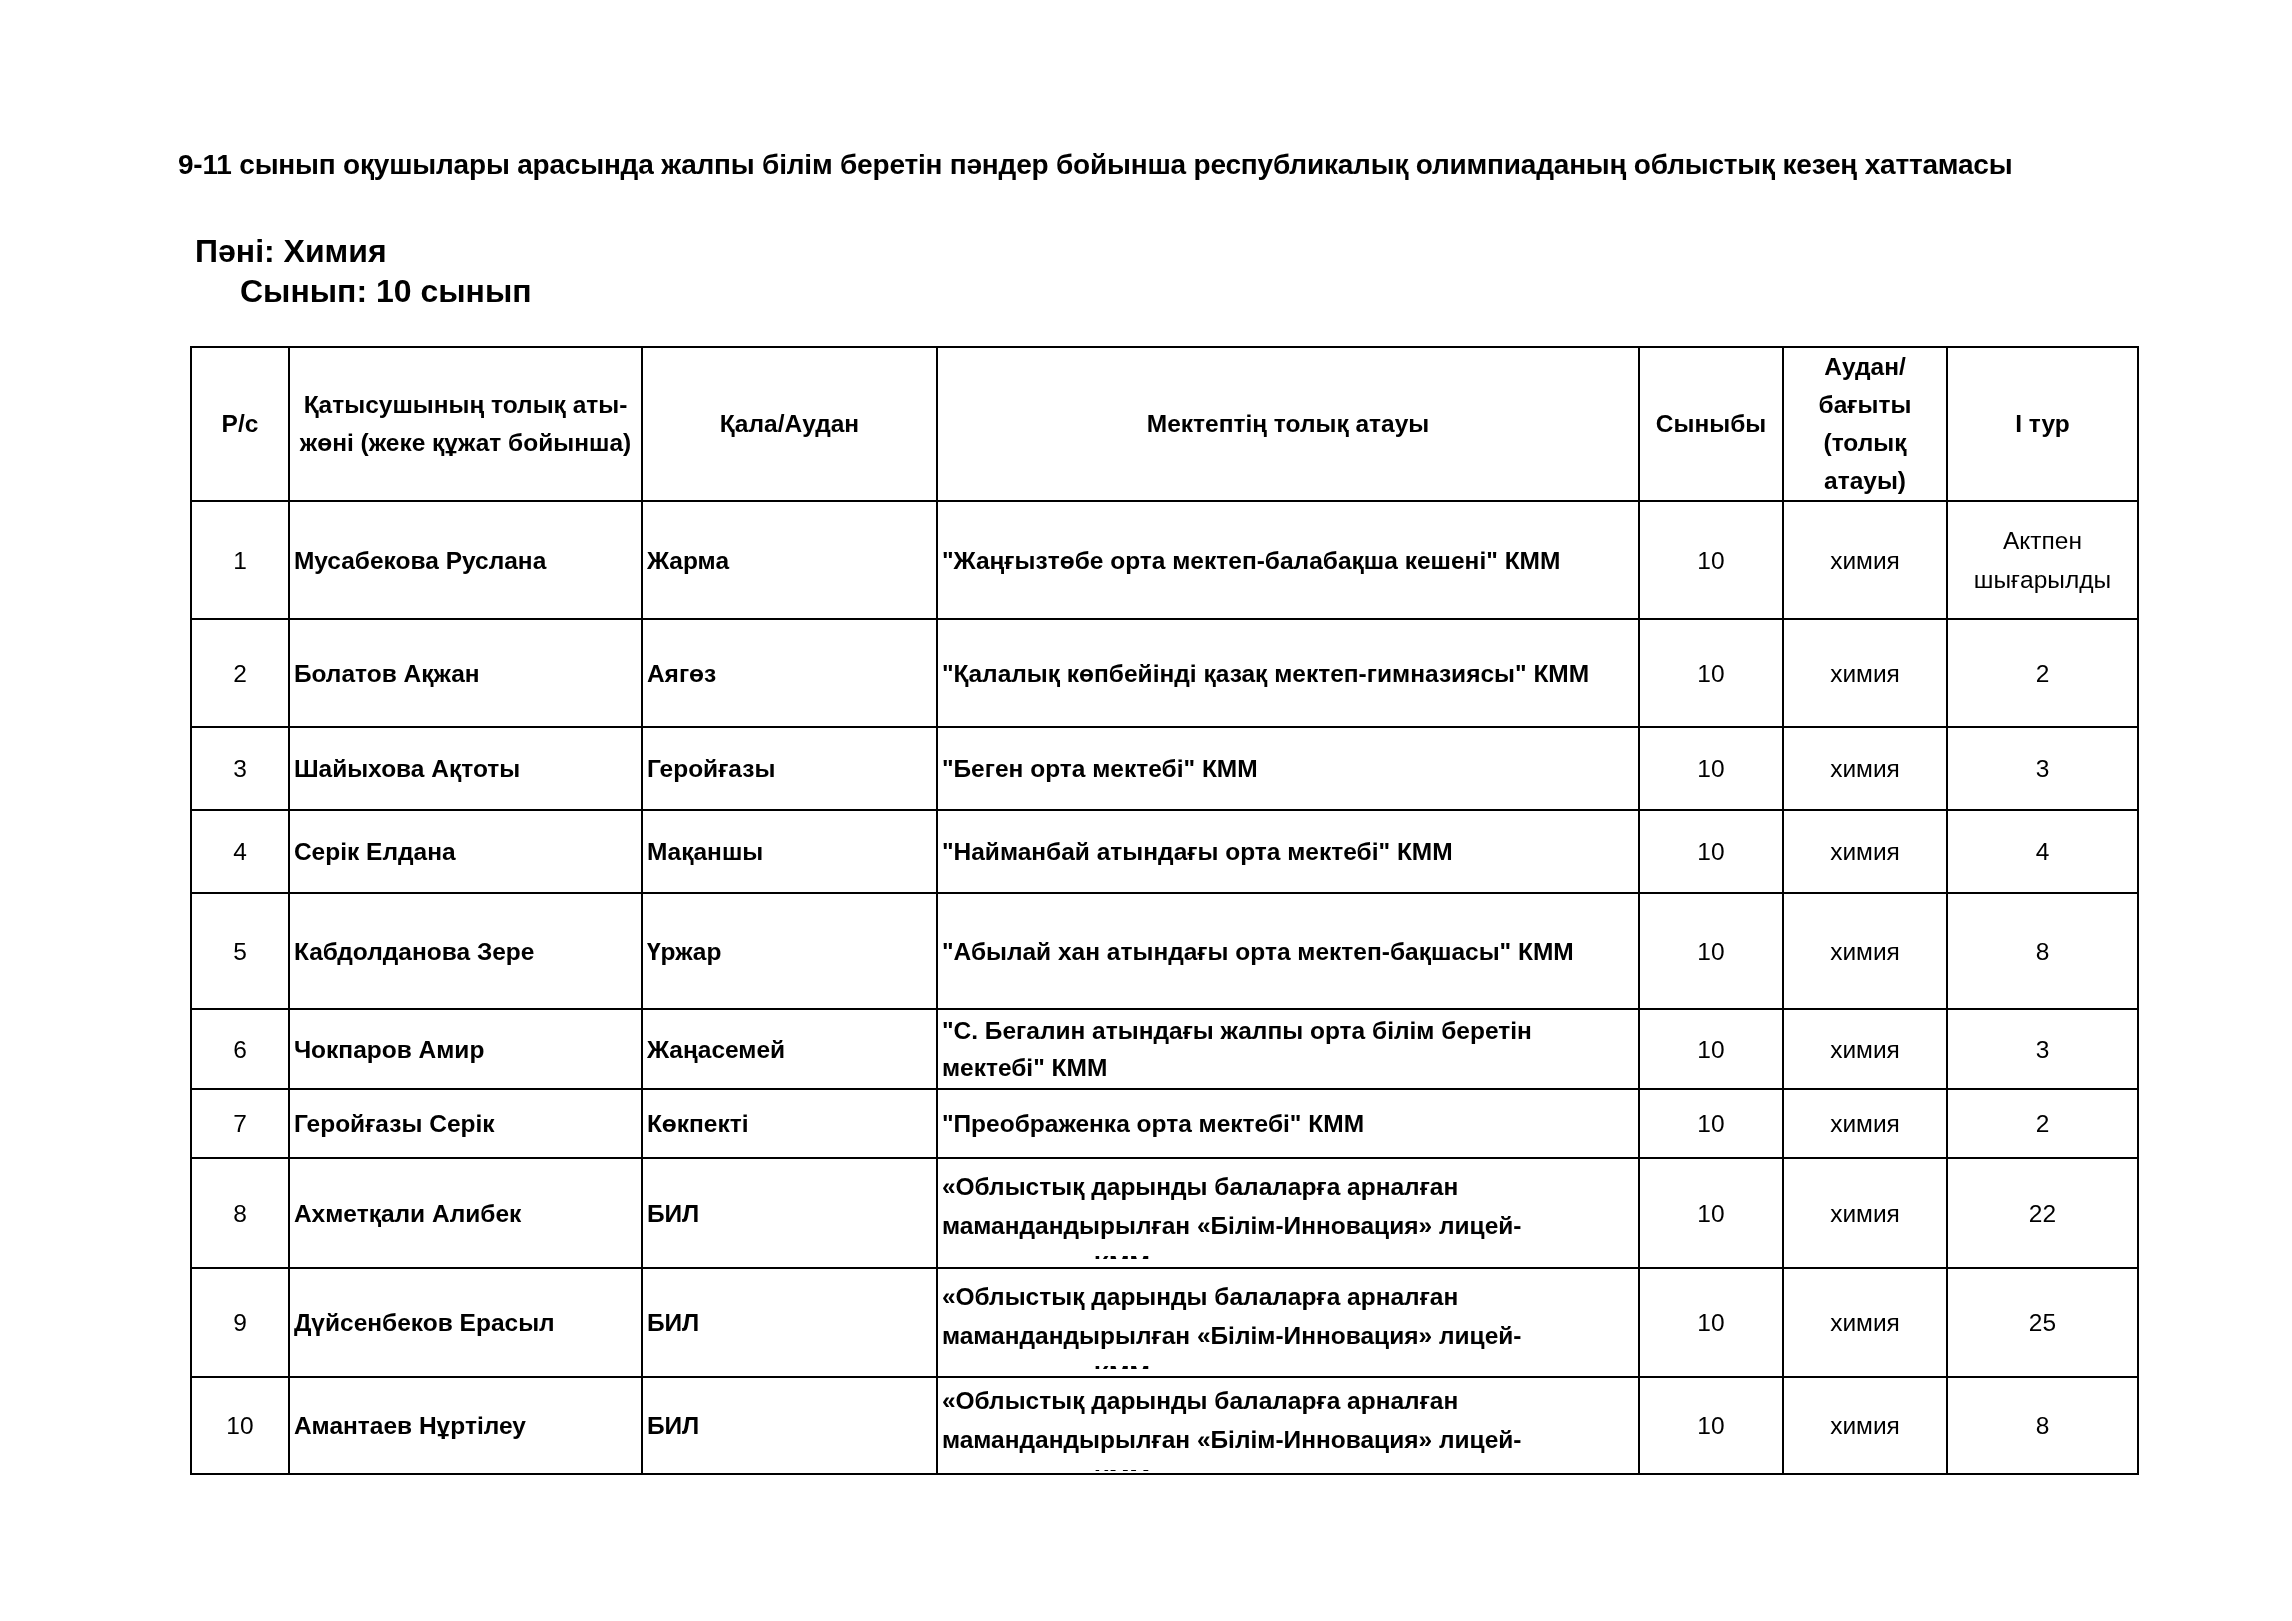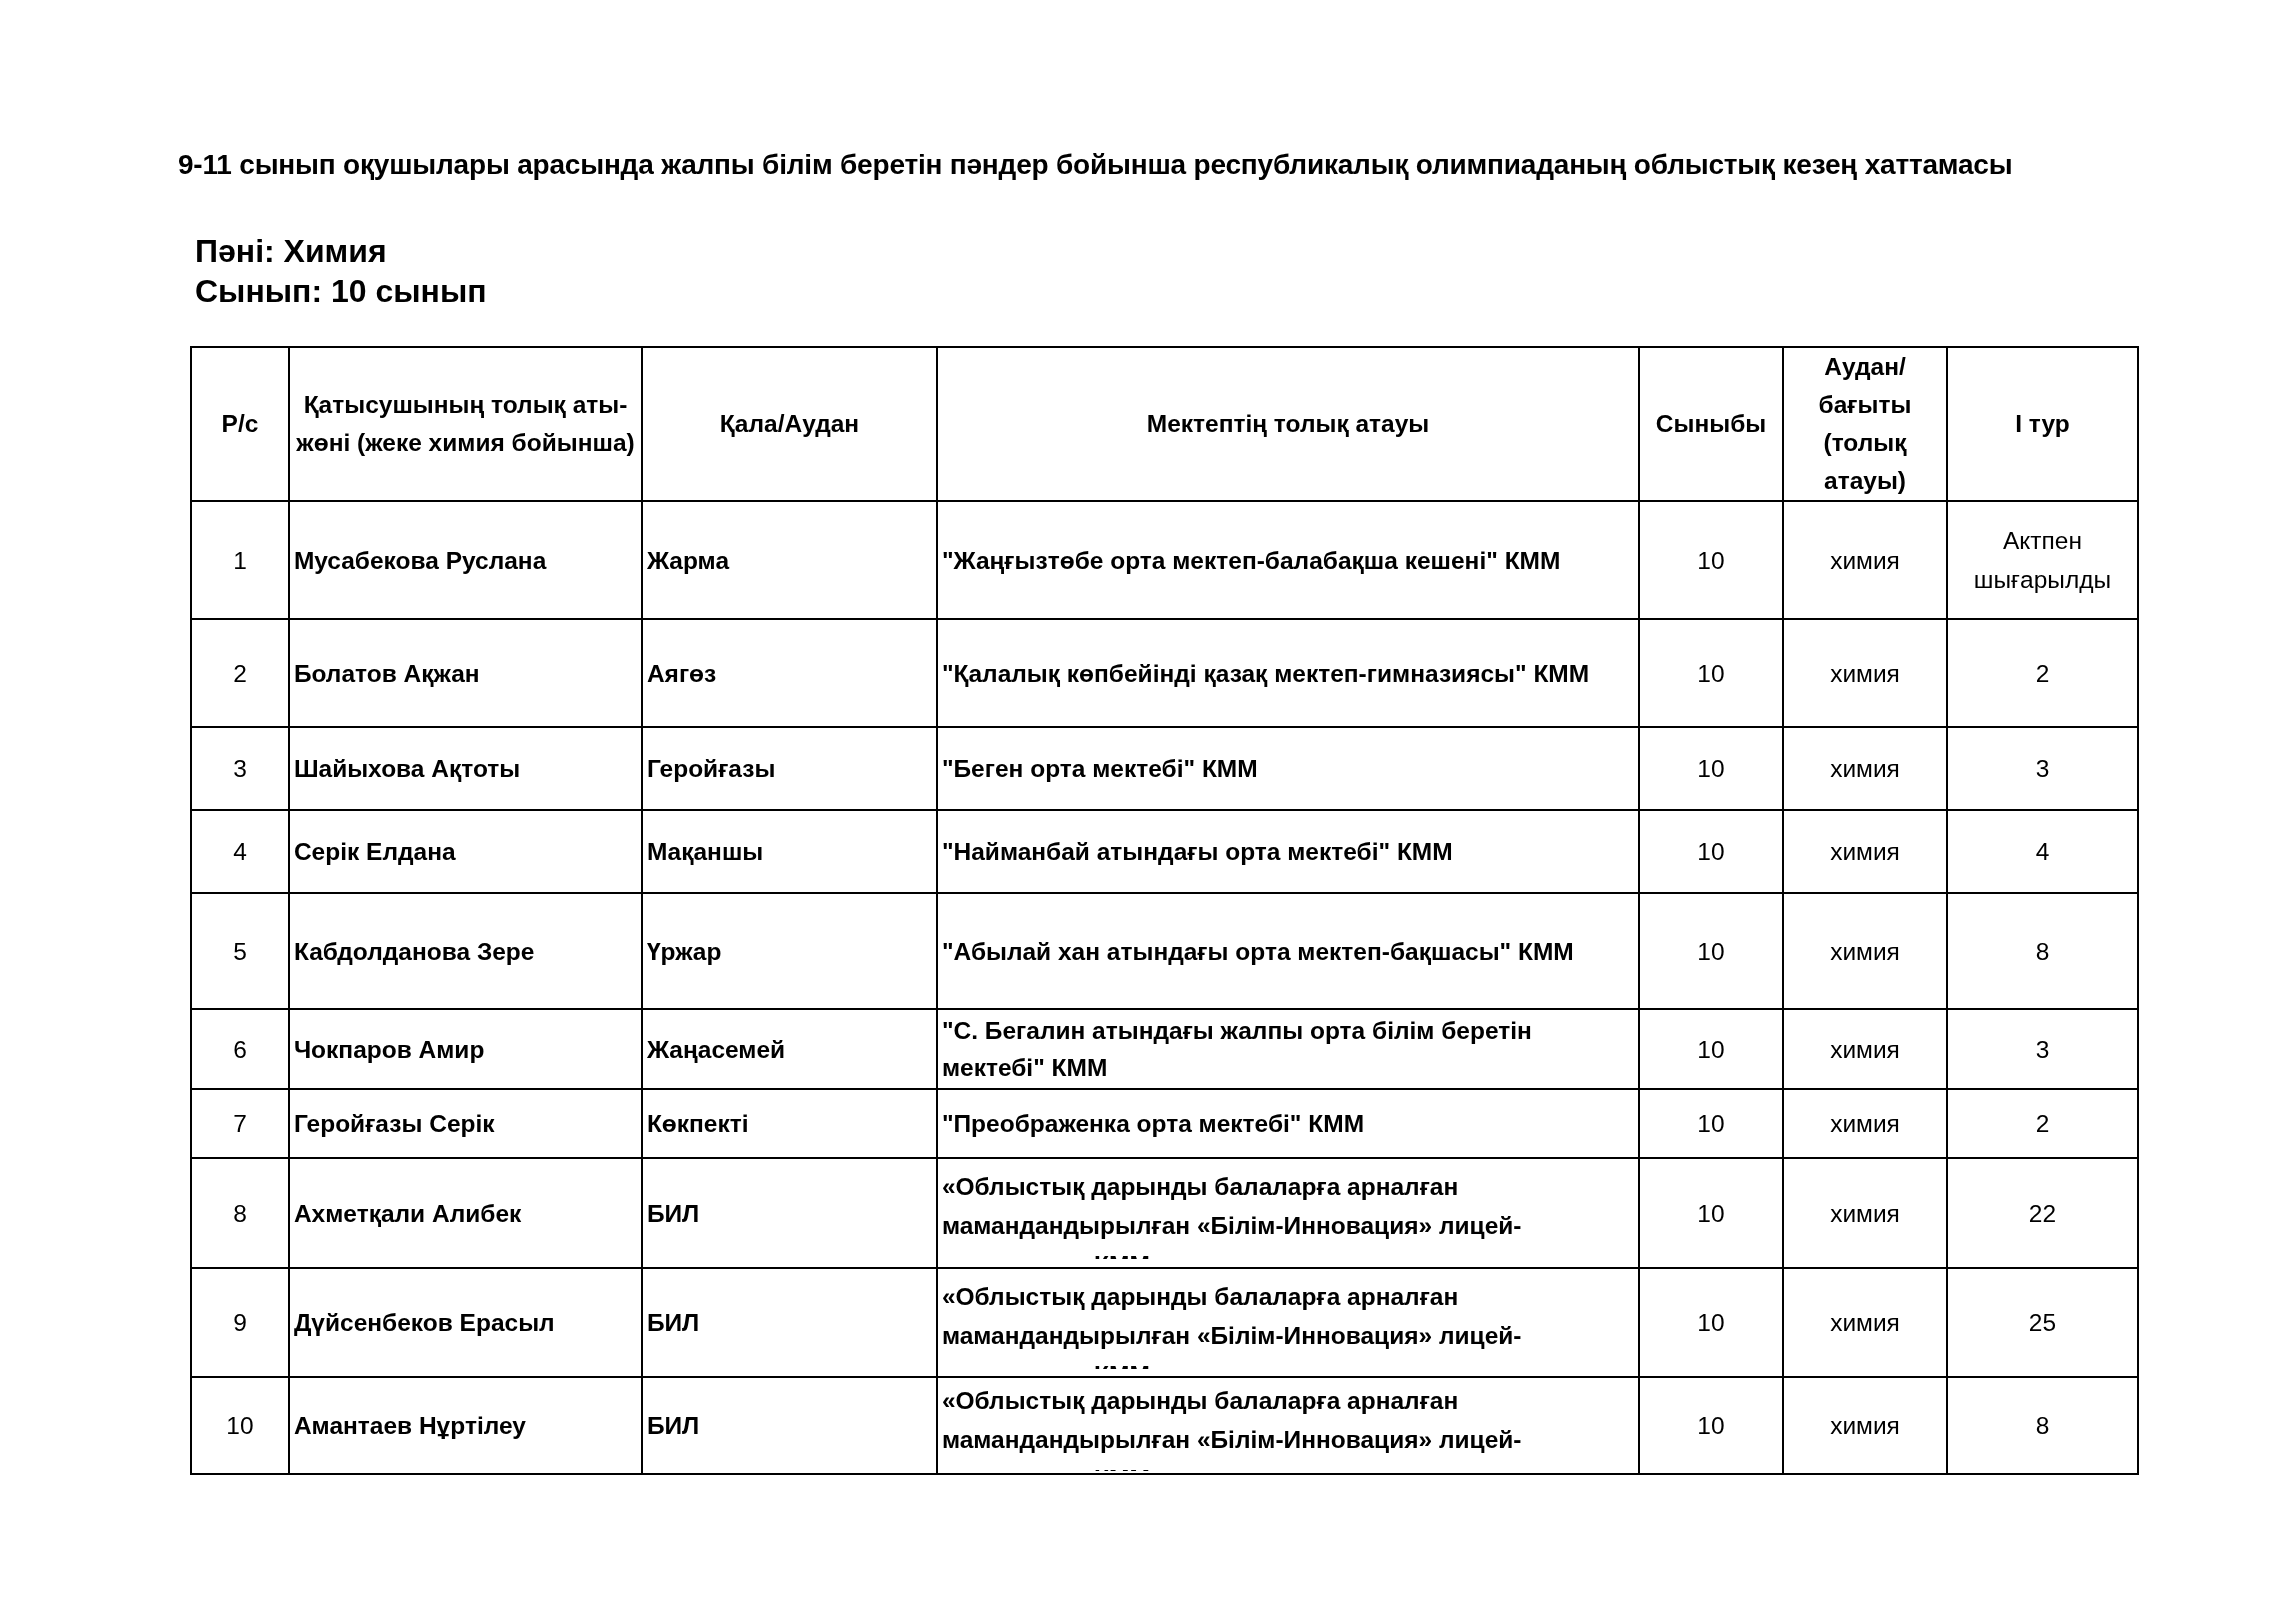--- a/index.html
+++ b/index.html
@@ -8,21 +8,21 @@
     font-family: "Liberation Sans", "DejaVu Sans", sans-serif; color: #000;
   }
   .title {
     position: absolute; left: 178px; top: 149px;
     font-size: 28px; font-weight: bold; letter-spacing: -0.2px; white-space: nowrap;
   }
   .meta {
     position: absolute; left: 195px; font-size: 32px; font-weight: bold; white-space: nowrap;
   }
   .meta.subject { top: 233px; }
-  .meta.grade { top: 273px; }
+  .meta.grade { top: 273px; margin-left: 45px; }
 
   table.results {
     position: absolute; left: 190px; top: 346px;
     border-collapse: collapse; table-layout: fixed;
     width: 1947px;
   }
   table.results th, table.results td {
     border: 2.9px solid #000; padding: 0 3.9px; font-size: 24.5px; line-height: 39px;
     vertical-align: middle; overflow: hidden;
   }
@@ -47,21 +47,21 @@
     <col style="width:353px">
     <col style="width:295px">
     <col style="width:702px">
     <col style="width:144px">
     <col style="width:164px">
     <col style="width:191px">
   </colgroup>
   <thead>
     <tr style="height:120px">
       <th>Р/с</th>
-      <th>Қатысушының толық аты-жөні (жеке химия бойынша)</th>
+      <th>Қатысушының толық аты-жөні (жеке құжат бойынша)</th>
       <th>Қала/Аудан</th>
       <th>Мектептің толық атауы</th>
       <th>Сыныбы</th>
       <th>Аудан/бағыты (толық атауы)</th>
       <th>І тур</th>
     </tr>
   </thead>
   <tbody>
     <tr style="height:118px">
       <td class="c">1</td>

